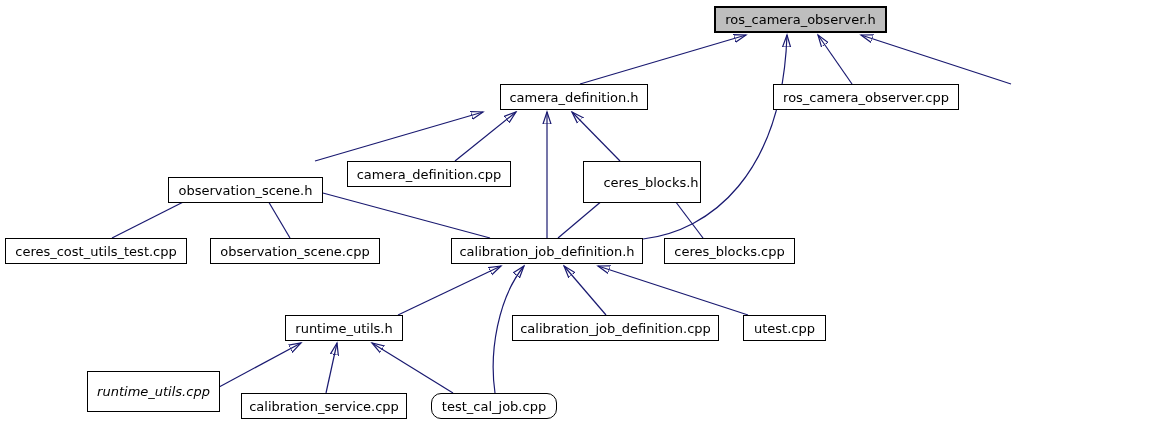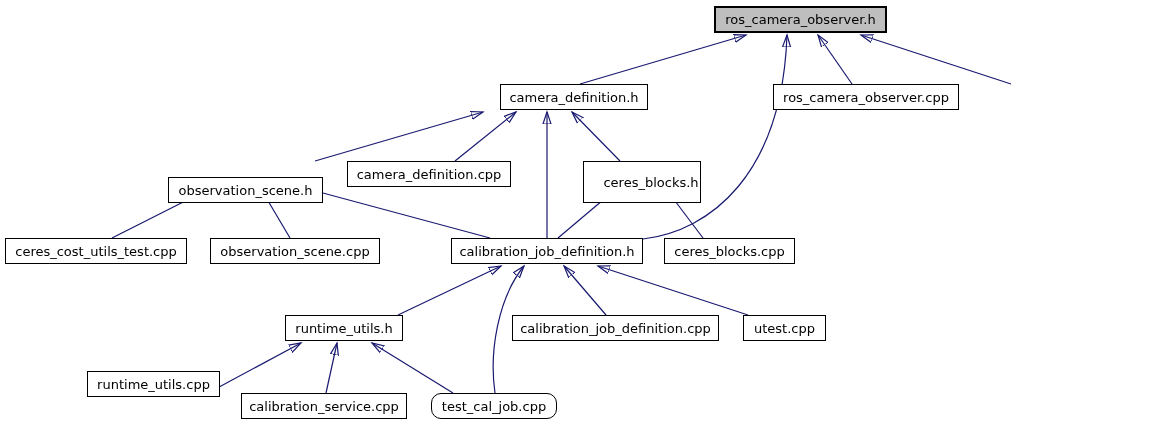--- a/index.html
+++ b/index.html
@@ -100,17 +100,17 @@
 
   <div class="node" style="left:5px;   top:238px; width:182px; height:26px;">ceres_cost_utils_test.cpp</div>
   <div class="node" style="left:210px; top:238px; width:170px; height:26px;">observation_scene.cpp</div>
   <div class="node" style="left:451px; top:238px; width:192px; height:26px;">calibration_job_definition.h</div>
   <div class="node" style="left:664px; top:238px; width:131px; height:26px;">ceres_blocks.cpp</div>
 
   <div class="node" style="left:285px; top:315px; width:118px; height:26px;">runtime_utils.h</div>
   <div class="node" style="left:512px; top:315px; width:207px; height:26px;">calibration_job_definition.cpp</div>
   <div class="node" style="left:743px; top:315px; width:83px;  height:26px;text-align:center;">utest.cpp</div>
 
-  <div class="node" style="left:87px;  top:371px; width:133px; height:26px;">runtime_utils.cpp</div>
+  <div class="node" style="left:87px;  top:371px; width:133px; height:41px;font-style:italic;">runtime_utils.cpp</div>
   <div class="node" style="left:241px; top:393px; width:166px; height:26px;">calibration_service.cpp</div>
   <div class="node" style="left:431px; top:393px; width:126px; height:26px;border-radius:10px;">test_cal_job.cpp</div>
 
 </div>
 
 </body></html>

